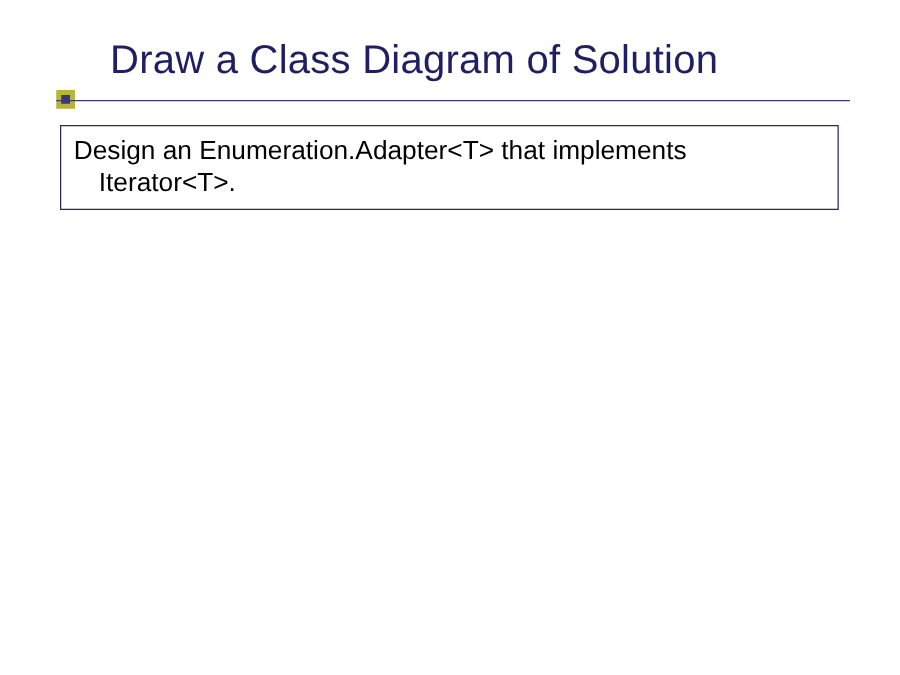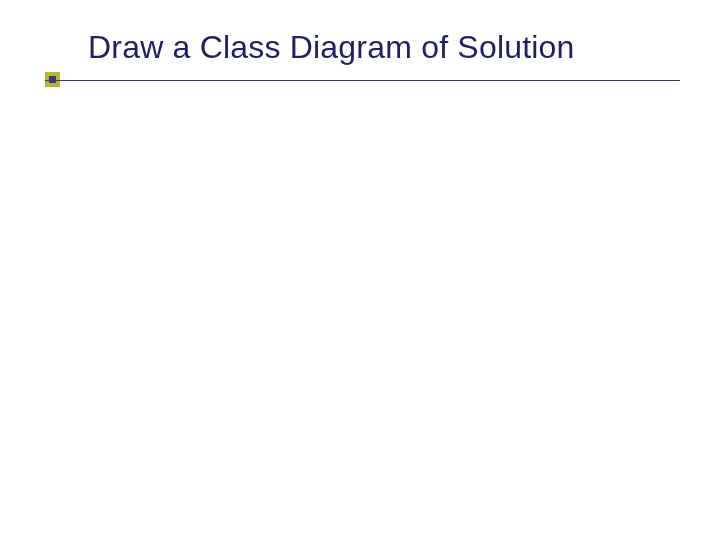--- a/index.html
+++ b/index.html
@@ -90,14 +90,20 @@
     <div class="title-text">Draw a Class Diagram of Solution</div>
   </div>
 
   <div class="bullet-marker">
     <div class="bullet-outer"></div>
     <div class="bullet-inner"></div>
   </div>
 
   <div class="title-underline"></div>
 
+  <div class="body-box">
+    <div class="body-text">
+      <span>Design an Enumeration.Adapter&lt;T&gt; that implements</span>
+      <span class="indent-line">Iterator&lt;T&gt;.</span>
+    </div>
+  </div>
 
 </div>
 
 </body></html>

